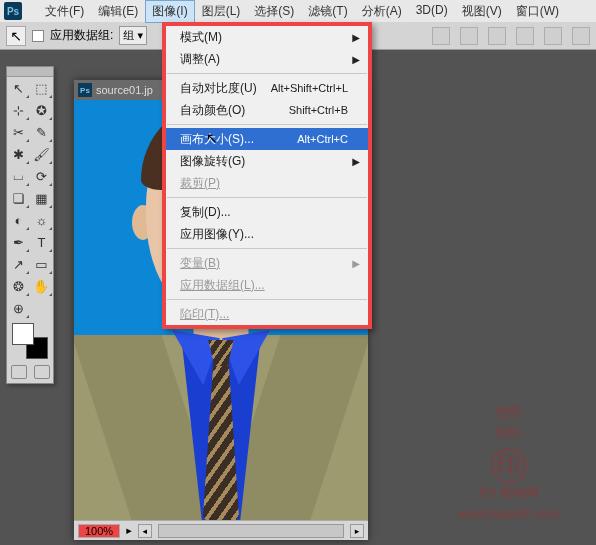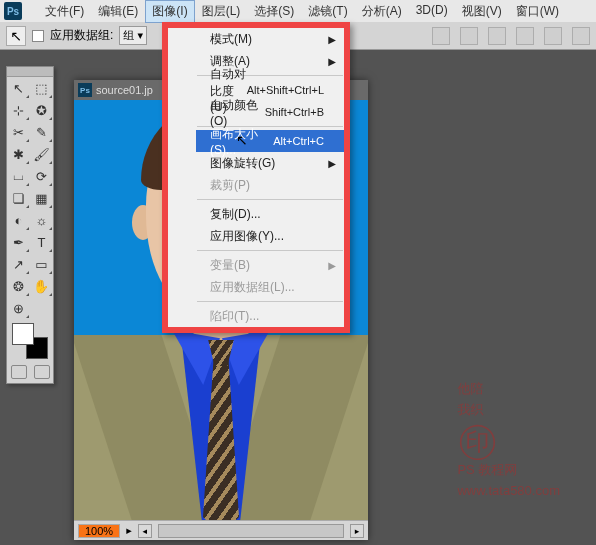--- a/index.html
+++ b/index.html
@@ -47,34 +47,34 @@
 .lapel-l { left: 30px; transform: skewX(18deg); }
 .lapel-r { right: 30px; transform: skewX(-18deg); }
 .shirt { position: absolute; top: 235px; left: 50%; transform: translateX(-50%); width: 80px; height: 200px; background: #1a3fd0; clip-path: polygon(0 0, 100% 0, 72% 100%, 28% 100%); }
 .collar-l, .collar-r { position: absolute; top: 230px; width: 48px; height: 55px; background: #2d52e8; }
 .collar-l { left: 98px; clip-path: polygon(0 0, 100% 15%, 65% 100%); }
 .collar-r { right: 98px; clip-path: polygon(0 15%, 100% 0, 35% 100%); }
 .tie { position: absolute; top: 255px; left: 50%; transform: translateX(-50%); width: 36px; height: 180px; background: repeating-linear-gradient(125deg, #3b2e24 0 7px, #a68a5c 7px 11px); clip-path: polygon(30% 0, 70% 0, 100% 90%, 50% 100%, 0 90%); }
 .tie-knot { position: absolute; top: 240px; left: 50%; transform: translateX(-50%); width: 32px; height: 26px; background: repeating-linear-gradient(125deg, #3b2e24 0 6px, #a68a5c 6px 9px); clip-path: polygon(10% 0, 90% 0, 70% 100%, 30% 100%); }
 
 .doc-status { height: 20px; background: #d6d6d6; border-top: 1px solid #aaa; display: flex; align-items: center; font-size: 11px; padding: 0 4px; gap: 6px; }
-.zoom-box { border: 1px solid #aaa; background: #f97316; padding: 0 6px; }
+.zoom-box { border: 1px solid #aaa; background: #ef4444; padding: 0 6px; }
 .sb-track { flex: 1; height: 14px; background: #c7c7c7; border: 1px solid #999; position: relative; }
 .sb-arrow { width: 14px; height: 14px; background: #d9d9d9; border: 1px solid #999; font-size: 9px; display: flex; align-items: center; justify-content: center; }
 
-.dropdown { position: absolute; left: 162px; top: 22px; width: 188px; background: #f0f0f0; border: 6px solid #ef4444; box-shadow: 3px 3px 6px rgba(0,0,0,0.35); z-index: 20; font-size: 12px; padding-left: 28px; }
+.dropdown { position: absolute; left: 162px; top: 22px; width: 210px; background: #f0f0f0; border: 4px solid #ef4444; box-shadow: 3px 3px 6px rgba(0,0,0,0.35); z-index: 20; font-size: 12px; }
 .dd-item { height: 22px; display: flex; align-items: center; padding: 0 20px 0 14px; position: relative; color: #222; }
-.dd-item.disabled { color: #9a9a9a; }
+.dd-item.disabled { color: #9a9a9a; text-decoration: underline; }
 .dd-item.hl { background: #2f6fd1; color: #fff; }
 .dd-sc { margin-left: auto; font-size: 11px; }
 .dd-sub { position: absolute; right: 8px; font-size: 10px; }
 .dd-sep { height: 1px; background: #c8c8c8; margin: 3px 1px; }
 .cursor-arrow { position: absolute; left: 40px; top: 2px; font-size: 14px; color: #000; pointer-events: none; }
 
-.watermark { position: absolute; right: 36px; bottom: 43px; color: #8a3a3a; font-size: 13px; text-align: left; line-height: 1.6; z-index: 1; opacity: 0.85; font-family: "STKaiti", serif; }
+.watermark { position: absolute; right: 36px; bottom: 20px; color: #8a3a3a; font-size: 13px; text-align: center; line-height: 1.6; z-index: 1; opacity: 0.85; font-family: "STKaiti", serif; }
 .wm-seal { font-size: 40px; line-height: 1; }
 </style>
 </head>
 <body>
 
 <div class="menubar">
   <div class="ps-logo">Ps</div>
   <div id="menu-items" style="display: flex; margin-left: 12px;">
       <div class="menu-item">文件(F)</div>
       <div class="menu-item">编辑(E)</div>

